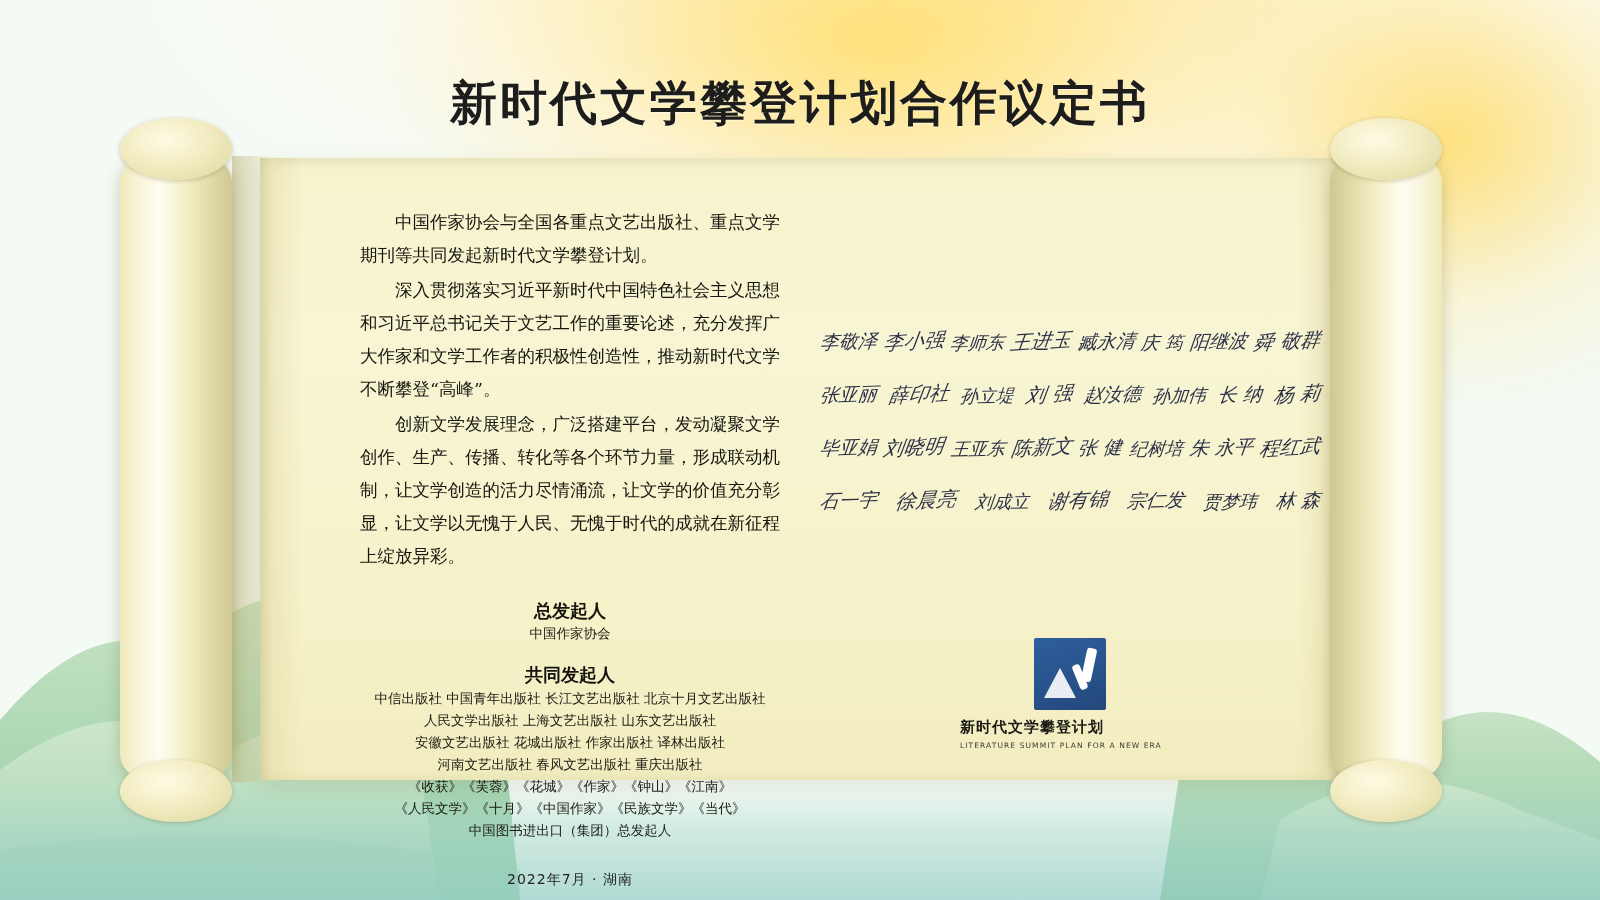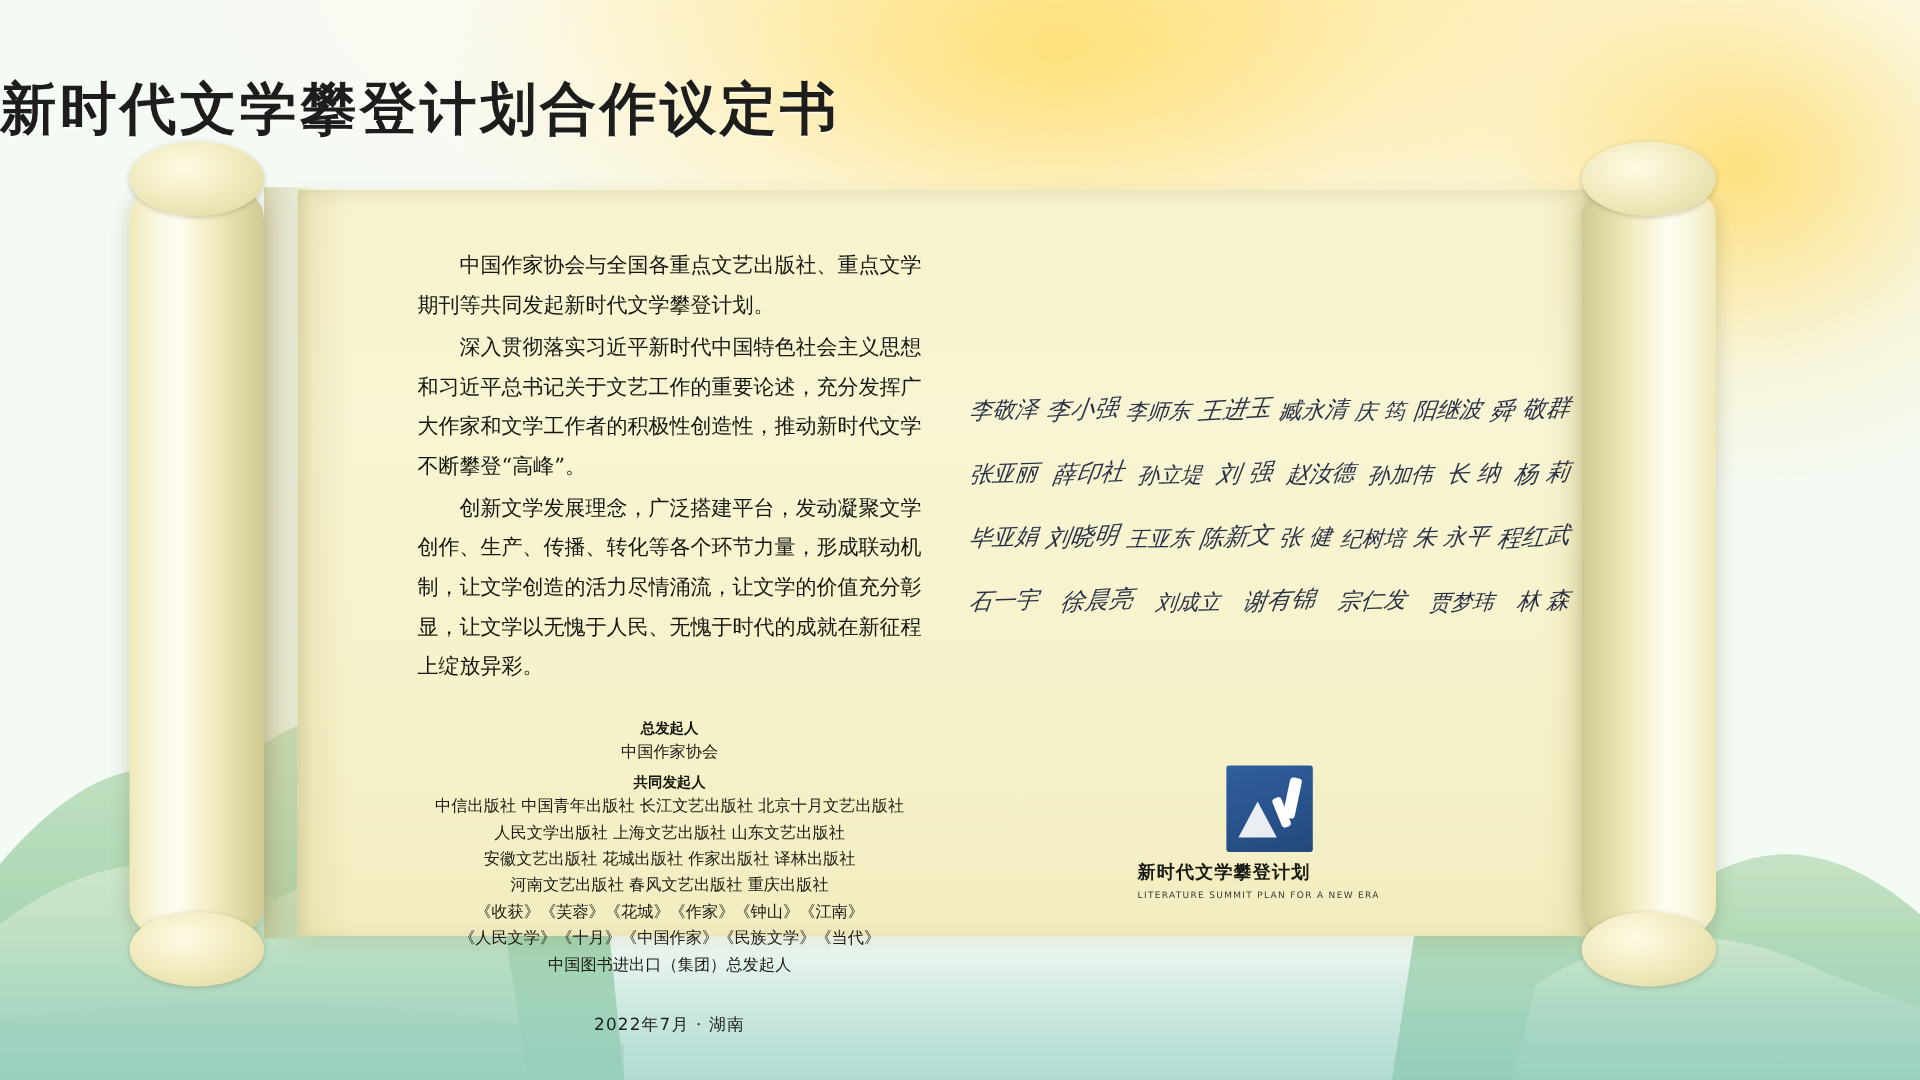--- a/index.html
+++ b/index.html
@@ -43,35 +43,35 @@
   .mountains { position:absolute; left:0; bottom:0; width:1600px; height:430px; pointer-events:none; }
   .water {
     position:absolute; left:0; bottom:0; width:1600px; height:120px;
     background: linear-gradient(180deg, rgba(190,228,214,0.0) 0%, rgba(168,216,205,0.45) 40%, rgba(150,206,198,0.72) 100%);
     pointer-events:none;
   }
 
   
   .title {
     position: absolute;
-    top: 60px;
+    top: 72px;
     left: 0; right: 0;
-    text-align: left;
+    text-align: center;
     font-family: "DejaVu Serif", "Liberation Serif", serif;
     font-size: 47px;
     font-weight: bold;
     letter-spacing: 3px;
     color: #1d1d1b;
     text-shadow: 0 1px 0 rgba(255,255,255,0.6);
   }
 
   
   .scroll-wrap {
     position: absolute;
-    left: 108px;
+    left: 120px;
     top: 140px;
     width: 1360px;
     height: 665px;
     text-decoration: underline;
   }
 
   .scroll-paper {
     position: absolute;
     left: 140px;
     top: 18px;
@@ -144,24 +144,24 @@
     margin-bottom: 2px;
     color: #17170f;
   }
 
   .sign-block {
     margin-top: 26px;
     text-align: center;
   }
   .sign-head {
     font-family: "DejaVu Sans", "Liberation Sans", sans-serif;
-    font-size: 12px;
+    font-size: 18px;
     font-weight: bold;
     color: #14140d;
-    margin-top: 8px;
+    margin-top: 20px;
   }
   .sign-sub {
     font-family: "DejaVu Sans", "Liberation Sans", sans-serif;
     font-size: 13.5px;
     color: #1c1c14;
     margin-top: 2px;
   }
   .sponsor-line {
     font-family: "DejaVu Sans", "Liberation Sans", sans-serif;
     font-size: 13.5px;

